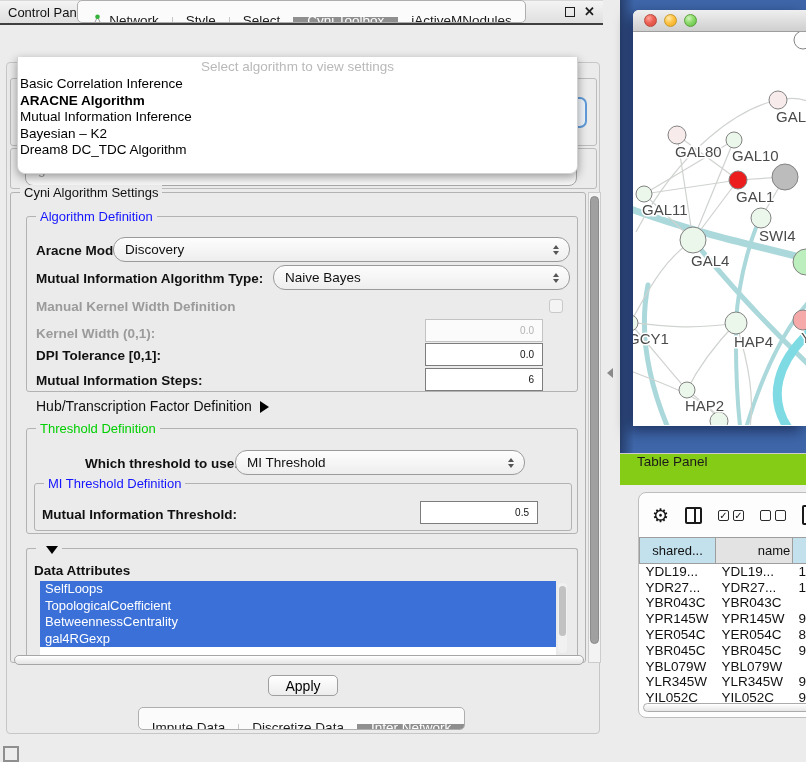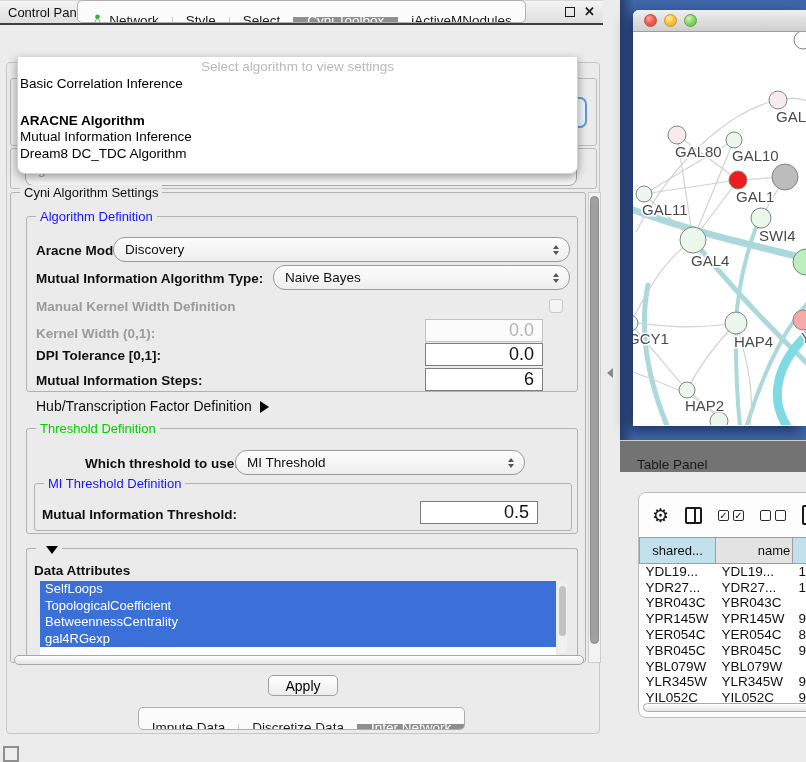--- a/index.html
+++ b/index.html
@@ -32,40 +32,40 @@
   .ghost-box2 { left:10px; top:148px; width:587px; height:41px; border:1px solid #bcbcbc; border-radius:3px; background:#ebebeb; }
   .ghost-combo2 { left:14px; top:4px; width:552px; height:33px; border:1px solid #a8a8a8; border-radius:8px; background:#f6f6f6;
     position:absolute; font-size:13.5px; color:#9a9a9a; display:flex; align-items:center; padding-left:12px; }
 
   
   .dropdown { left:17px; top:57px; width:561px; height:117px; background:#ffffff;
     border:1px solid #d2d2d2; border-top:none; border-radius:0 0 8px 8px;
     box-shadow:0 3px 10px rgba(0,0,0,.38); padding-top:2px; z-index:5; }
   .dd-placeholder { text-align:center; color:#b9b9b9; font-size:13.5px; height:17px; }
   .dd-item { font-size:13.5px; color:#000; height:16.5px; line-height:16.5px; padding-left:2px; white-space:nowrap; }
-  .dd-item.sel { font-weight:bold;margin-top:20px; }
+  .dd-item.sel { font-weight:bold; }
 
   
   .group { position:absolute; border:1px solid #b2b2b2; border-radius:3px; }
   .legend { position:absolute; top:-8px; left:9px; background:#ebebeb; padding:0 4px; font-size:13px; line-height:15px; white-space:nowrap; }
   .legend.blue { color:#1414ff; }
   .legend.green { color:#00cf00; }
 
   .lbl { position:absolute; font-size:13.5px; white-space:nowrap; }
   .lbl.b { font-weight:bold; }
   .lbl.dis { color:#9b9b9b; }
 
   .combo { position:absolute; height:25px; background:linear-gradient(#fdfdfd,#eeeeee);
     border:1px solid #9a9a9a; border-radius:12px; font-size:13.5px; display:flex; align-items:center; padding-left:11px; }
   .spin { margin-left:auto; margin-right:10px; display:flex; flex-direction:column; gap:2px; align-items:center; }
   .tri-up { width:0; height:0; border-left:3.5px solid transparent; border-right:3.5px solid transparent; border-bottom:4.5px solid #555; }
   .tri-dn { width:0; height:0; border-left:3.5px solid transparent; border-right:3.5px solid transparent; border-top:4.5px solid #555; }
 
   .field { position:absolute; width:118px; height:23px; background:#fff; border:1px solid #7d7d7d;
-    font-size:18px; display:flex; align-items:center; justify-content:flex-end; padding-right:8px; }
+    font-size:10px; display:flex; align-items:center; justify-content:flex-end; padding-right:8px; }
   .field.dis { border-color:#c3c3c3; background:#fbfbfb; color:#b3b3b3; }
   .checkbox { position:absolute; width:14px; height:14px; border:1px solid #c9c9c9; border-radius:3px; background:#f4f4f4; }
 
   .tri-right { display:inline-block; width:0; height:0; border-top:6px solid transparent; border-bottom:6px solid transparent; border-left:9px solid #000; margin-left:8px; vertical-align:-2px; }
   .tri-down-b { display:inline-block; width:0; height:0; border-left:6.5px solid transparent; border-right:6.5px solid transparent; border-top:8px solid #000; margin-left:6px; vertical-align:-1px; }
 
   
   .attr-list { position:absolute; left:40px; top:581px; width:516px; height:75px; background:#fff; overflow:hidden; }
   .attr-item { height:16.5px; line-height:16.5px; font-size:13px; color:#fff; background:#3a70d8; padding-left:5px; }
   .list-vscroll { position:absolute; left:558px; top:583px; width:9px; height:70px; background:#f1f1f1; border-radius:4px; }
@@ -93,22 +93,22 @@
   .net-window { position:absolute; left:13px; top:10px; width:173px; height:416px; background:#fff;
     border-radius:6px 0 0 0; box-shadow:-5px 5px 14px rgba(0,0,25,.5); }
   .net-titlebar { height:22px; background:linear-gradient(#efefef,#cfcfcf); border-bottom:1px solid #9e9e9e;
     border-radius:6px 0 0 0; display:flex; align-items:center; gap:7px; padding-left:11px; }
   .light { width:13px; height:13px; border-radius:50%; }
   .light.red { background:radial-gradient(circle at 35% 30%, #ffa39b, #ec6255 45%, #d7453a); border:1px solid #b84c41; }
   .light.yellow { background:radial-gradient(circle at 35% 30%, #ffeab0, #fdc345 45%, #eda31e); border:1px solid #c99b27; }
   .light.green { background:radial-gradient(circle at 35% 30%, #d2f2bd, #8cdb6b 45%, #59b83c); border:1px solid #5ca23e; }
 
   
-  .tp-header { left:620px; top:440px; width:186px; height:32px; background:#737373; border-top:1px solid #cdcdcd;
-    display:flex; align-items:flex-end; padding-left:17px; font-size:13.5px; color:#1a1a1a; }
+  .tp-header { left:620px; top:453px; width:186px; height:32px; background:#84cc16; border-top:1px solid #cdcdcd;
+    display:flex; align-items:flex-start; padding-left:17px; font-size:13.5px; color:#1a1a1a; }
   .tp-panel { left:638px; top:492px; width:182px; height:226px; background:#fdfdfd; border:1px solid #bdbdbd;
     border-radius:8px; overflow:hidden; position:absolute; }
   .tp-toolbar { height:44px; display:flex; align-items:center; gap:16px; padding-left:13px; }
   .gear { font-size:19px; color:#141414; line-height:19px; }
   .cols-icon { width:17px; height:17px; border:2px solid #1a1a1a; border-radius:2px; position:relative; }
   .cols-icon::after { content:""; position:absolute; left:50%; top:0; width:2px; height:100%; background:#1a1a1a; }
   .cb-pair { display:flex; gap:4px; }
   .cb { width:11px; height:11px; border:1.5px solid #2a2a2a; border-radius:2px; font-size:10px; line-height:9px; text-align:center; color:#111; }
   .page-icon { width:16px; height:20px; border:2px solid #1a1a1a; border-radius:2px 6px 2px 2px; }
   .tp-table { width:215px; border-collapse:collapse; table-layout:fixed; }
@@ -170,20 +170,21 @@
     <span>gal4filtered.sif default node</span>
   </span>
 </div>
 
 <div class="abs dropdown">
   <div class="dd-placeholder">Select algorithm to view settings</div>
   <div id="dd-items">
       <div class="dd-item">Basic Correlation Inference</div>
       <div class="dd-item sel">ARACNE Algorithm</div>
       <div class="dd-item">Mutual Information Inference</div>
+      <div class="dd-item">Bayesian – K2</div>
       <div class="dd-item">Dream8 DC_TDC Algorithm</div>
     </div>
 </div>
 
 <div class="group" style="left:10px; top:192px; width:576px; height:471px;">
   <span class="legend">Cyni Algorithm Settings</span>
 </div>
 <div class="vscrollbar">
     <div class="thumb"></div>
   </div>

